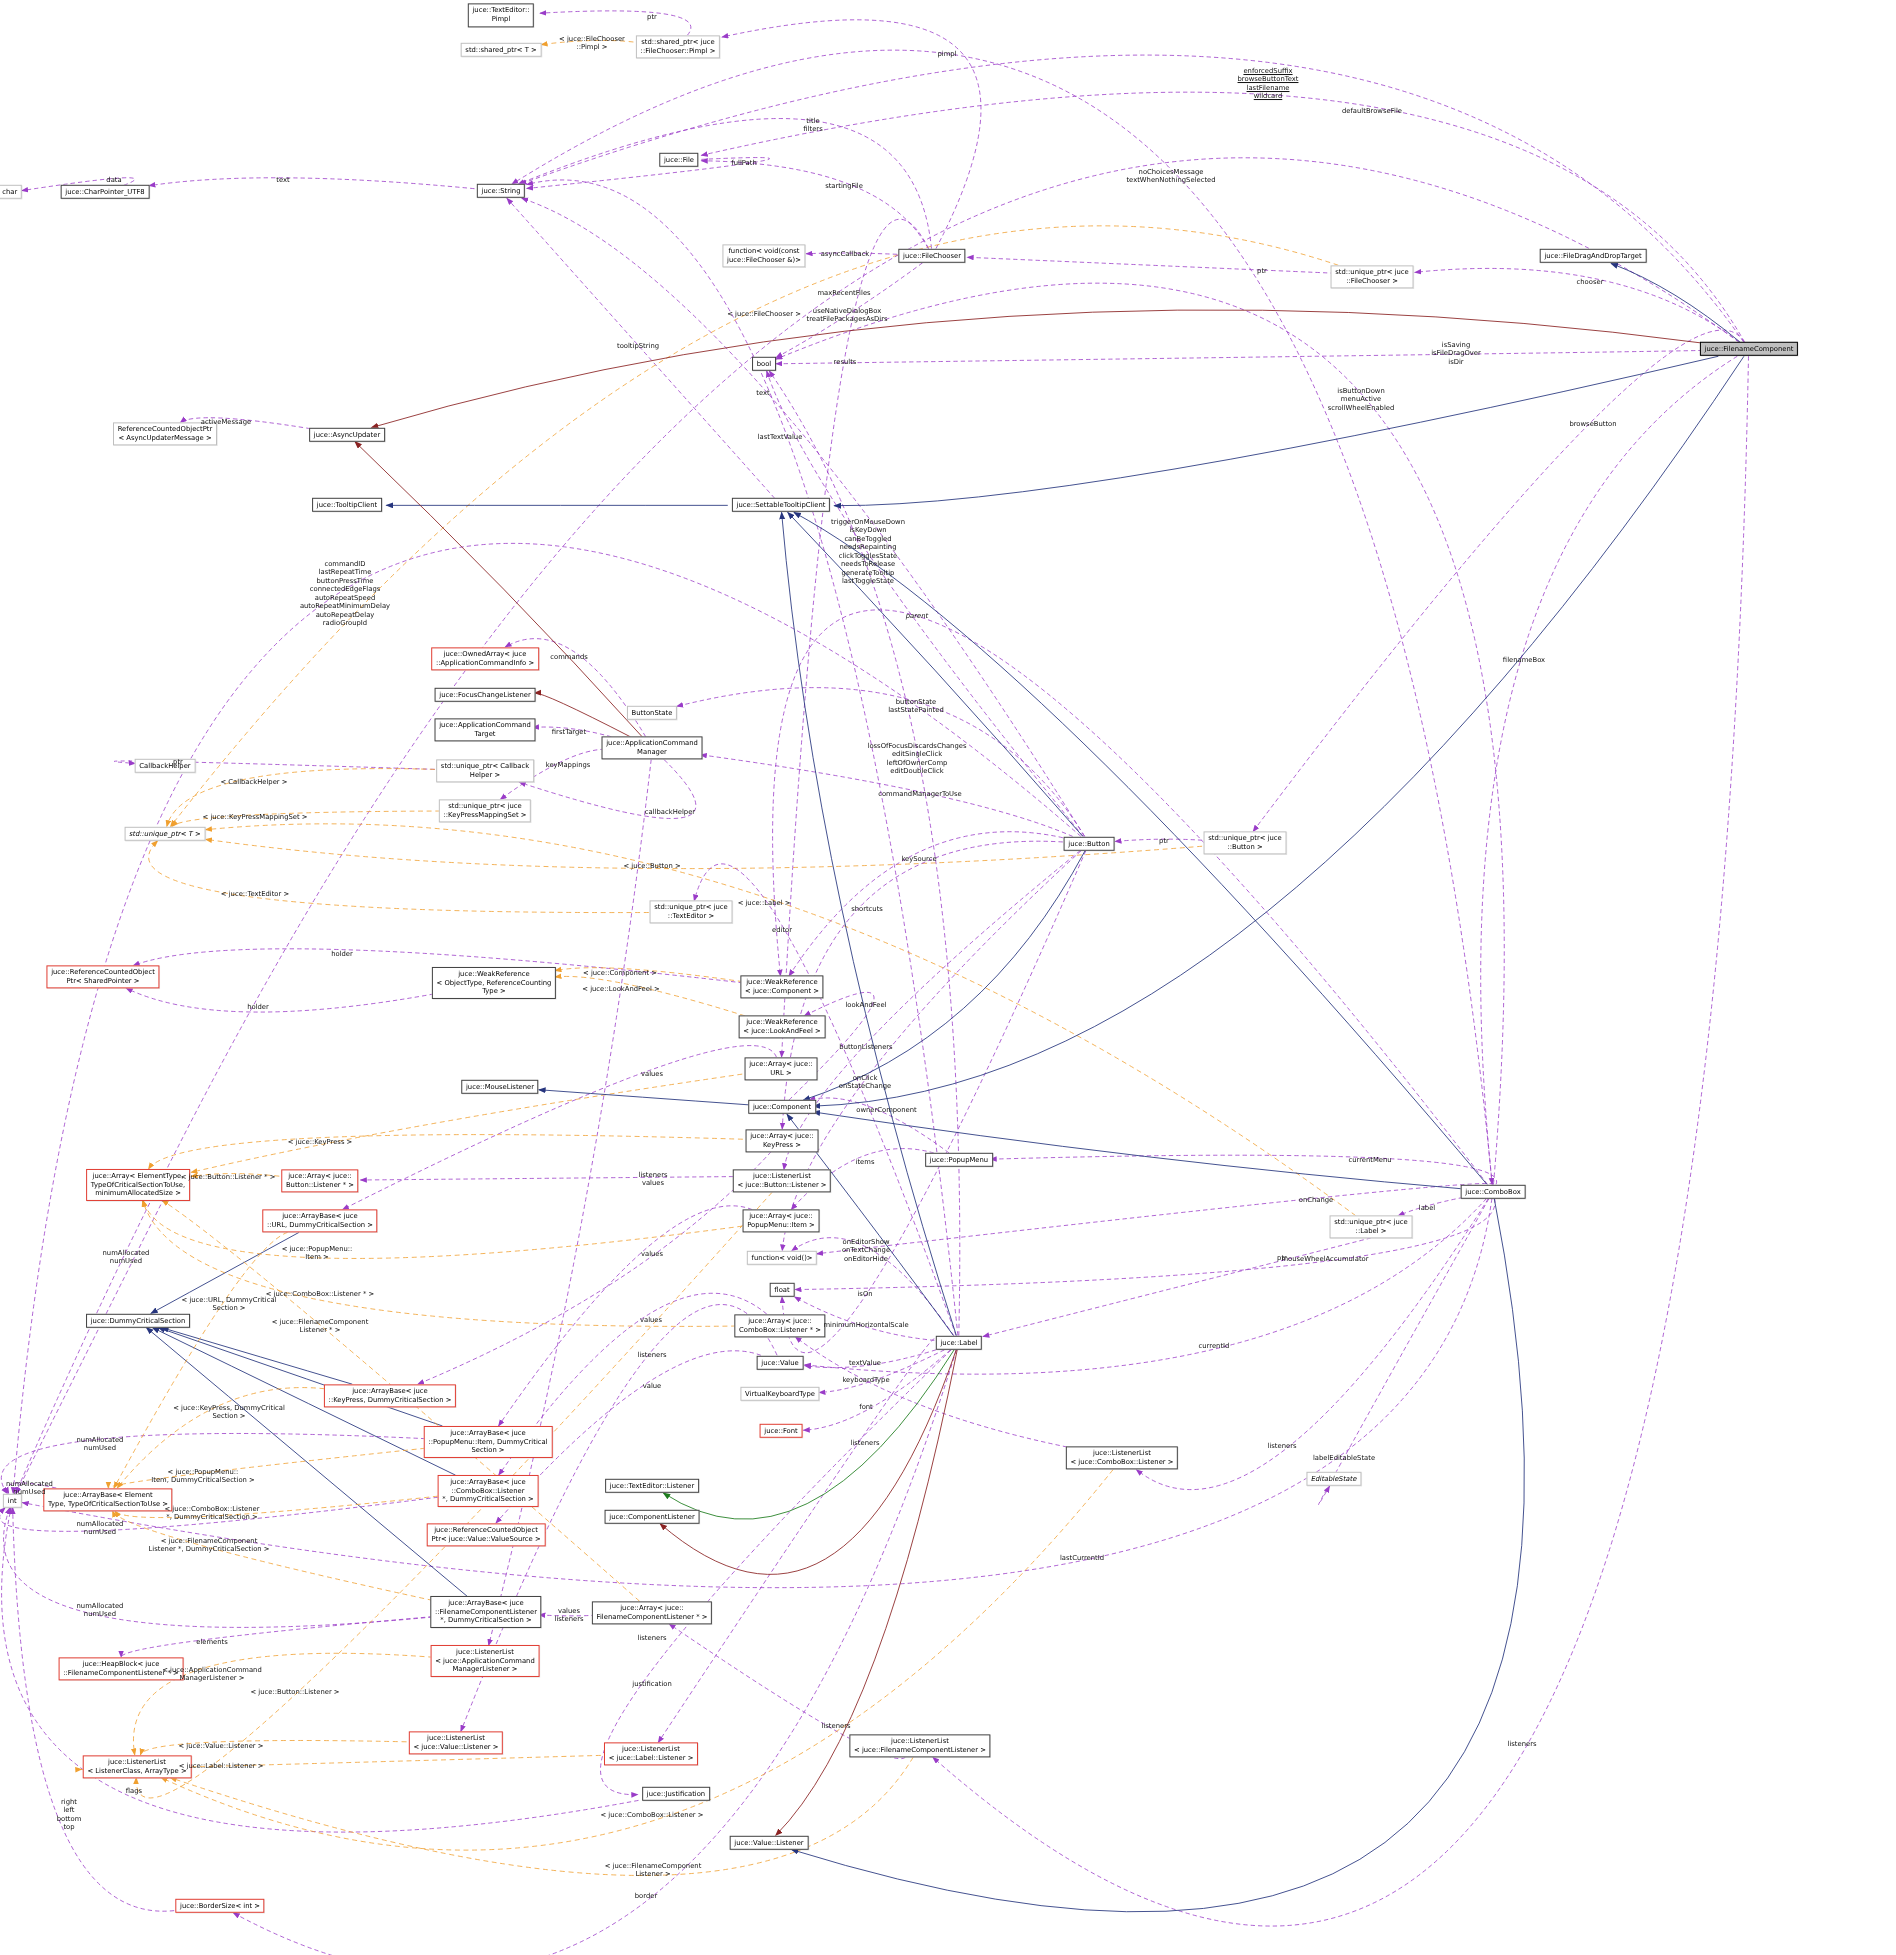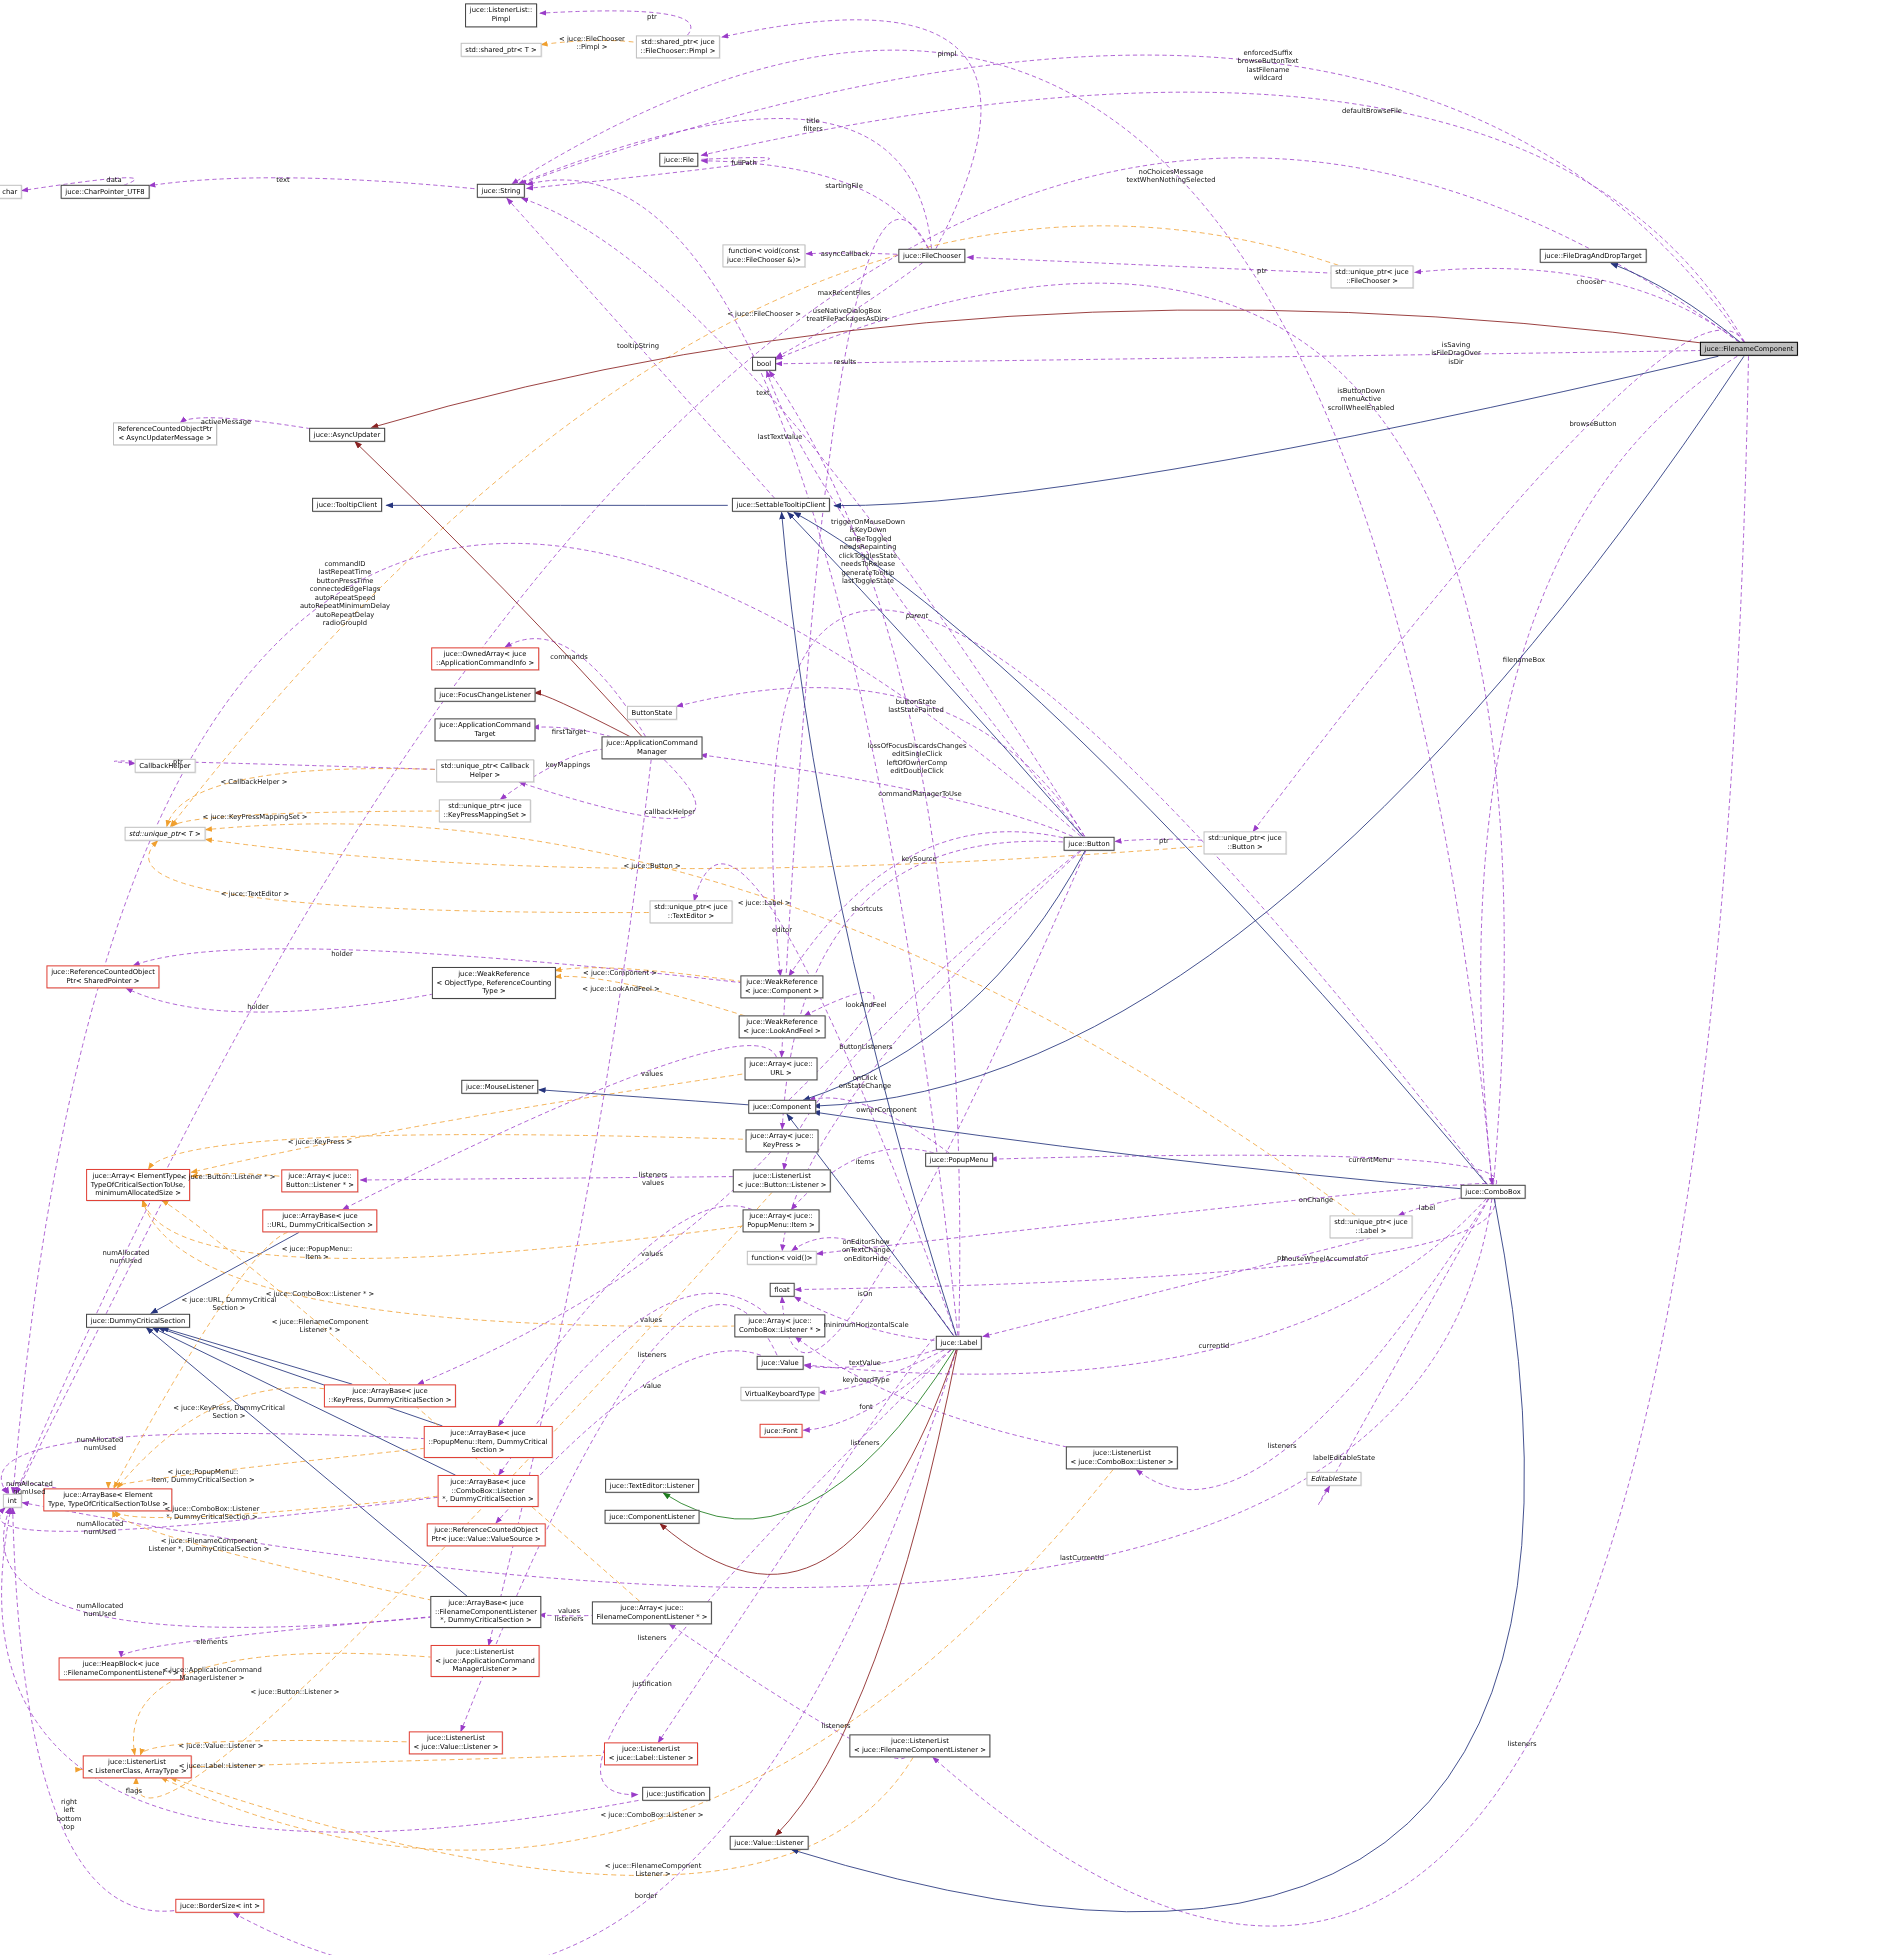--- a/index.html
+++ b/index.html
@@ -171,21 +171,21 @@
       <path d="M 2379.5 1933.8677130044844 Q 1870.5 1890.5 1322.5 1808.688490408674" class="e-n" marker-end="url(#m-n)"></path>
       <path d="M 2418.3056792873053 1926.5 Q 1671 1040 1291.1536697247707 833.5" class="e-n" marker-end="url(#m-n)"></path>
       <path d="M 1550.6230031948883 2172.5 Q 1445 2027.5 1279.8344370860927 1812.5" class="e-n" marker-end="url(#m-n)"></path>
       <path d="M 1555.3063961485557 2172.5 Q 1325.5 1457 1271.0051181102363 833.5" class="e-n" marker-end="url(#m-n)"></path>
       <path d="M 1551.7597977243995 2195.5 Q 1310 2579.5 1078.6215384615384 2428.5" class="e-g" marker-end="url(#m-g)"></path>
       <path d="M 1555.0622161671208 2195.5 Q 1370.5 2734.5 1073.348598130841 2478.5" class="e-r" marker-end="url(#m-r)"></path>
       <path d="M 2430.2248266754705 1949.5 Q 2721 3452.5 1287.138309549945 3008.5" class="e-n" marker-end="url(#m-n)"></path>
       <path d="M 1556.7294164668265 2195.5 Q 1435.5 2809.5 1261.3773333333334 2985.5" class="e-r" marker-end="url(#m-r)"></path>
     </svg>
 <div class="node k-b" style="left: 501px; top: 15.4px;">
-      <div>juce::ListenerList::</div>
+      <div>juce::TextEditor::</div>
       <div>Pimpl</div>
     </div>
     <div class="node k-g" style="left: 501px; top: 50px;">
       <div>std::shared_ptr&lt; T &gt;</div>
     </div>
     <div class="node k-g" style="left: 678px; top: 47px;">
       <div>std::shared_ptr&lt; juce</div>
       <div>::FileChooser::Pimpl &gt;</div>
     </div>
     <div class="node k-b" style="left: 679px; top: 160px;">
@@ -441,21 +441,21 @@
       <div>int</div>
     </div>
     <div class="node k-r" style="left: 108px; top: 1500px;">
       <div>juce::ArrayBase&lt; Element</div>
       <div>Type, TypeOfCriticalSectionToUse &gt;</div>
     </div>
     <div class="lbl" style="left: 652px; top: 17px;">ptr</div>
     <div class="lbl" style="left: 592px; top: 43px;">&lt; juce::FileChooser
 ::Pimpl &gt;</div>
     <div class="lbl" style="left: 947px; top: 54px;">pimpl</div>
-    <div class="lbl" style="left: 1268px; top: 66px;">enforcedSuffix
+    <div class="lbl" style="left: 1268px; top: 84px; text-decoration: underline;">enforcedSuffix
 browseButtonText
 lastFilename
 wildcard</div>
     <div class="lbl" style="left: 1372px; top: 111px;">defaultBrowseFile</div>
     <div class="lbl" style="left: 813px; top: 125px;">title
 filters</div>
     <div class="lbl" style="left: 744px; top: 163px;">fullPath</div>
     <div class="lbl" style="left: 114px; top: 180px;">data</div>
     <div class="lbl" style="left: 283px; top: 180px;">text</div>
     <div class="lbl" style="left: 844px; top: 186px;">startingFile</div>

